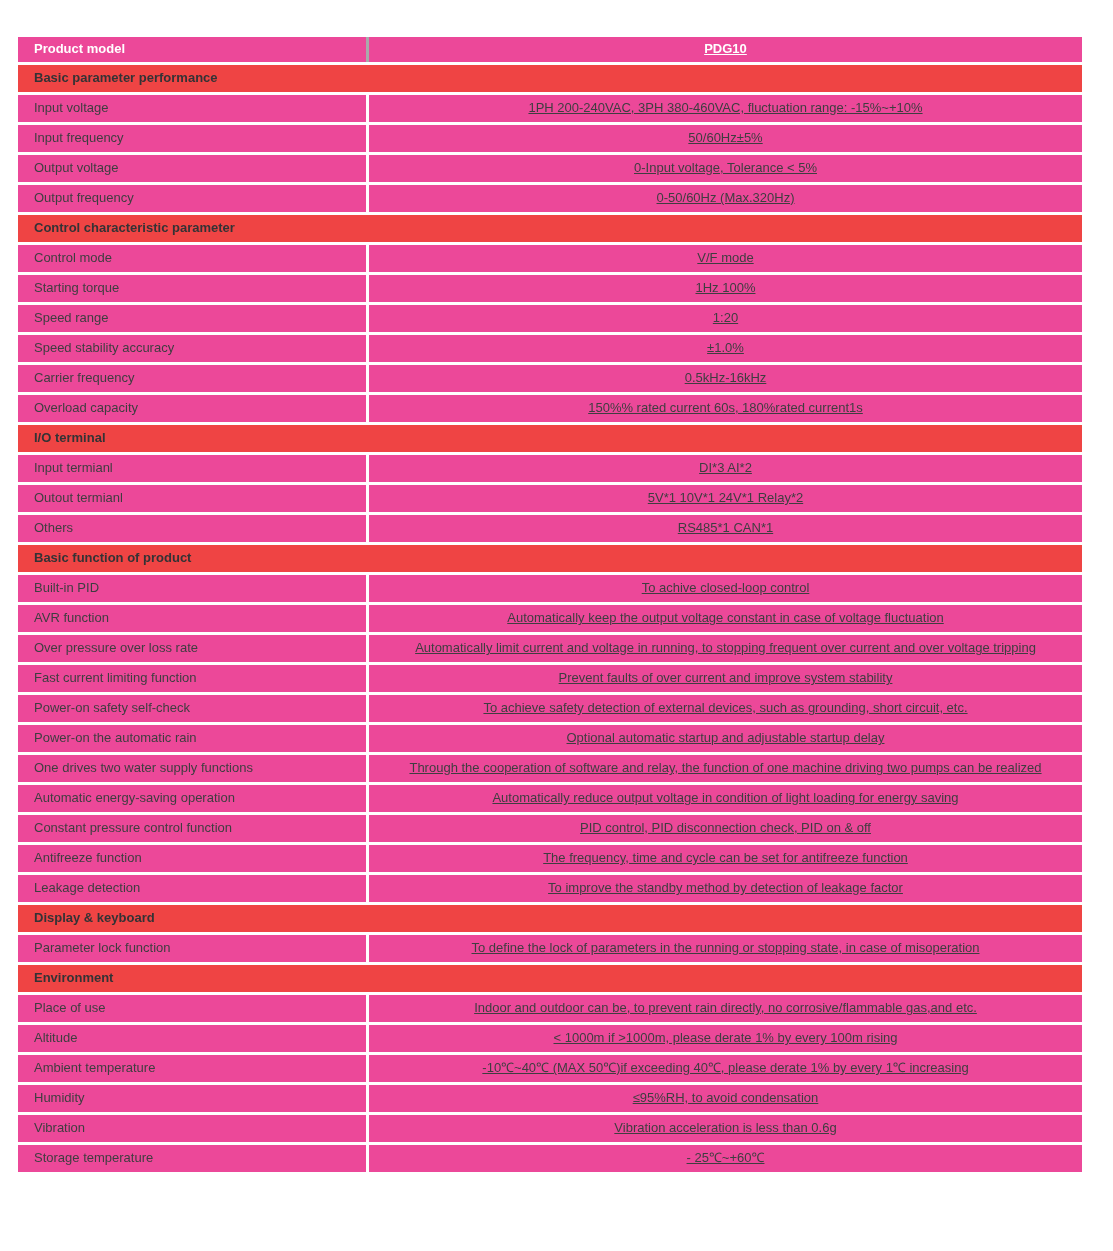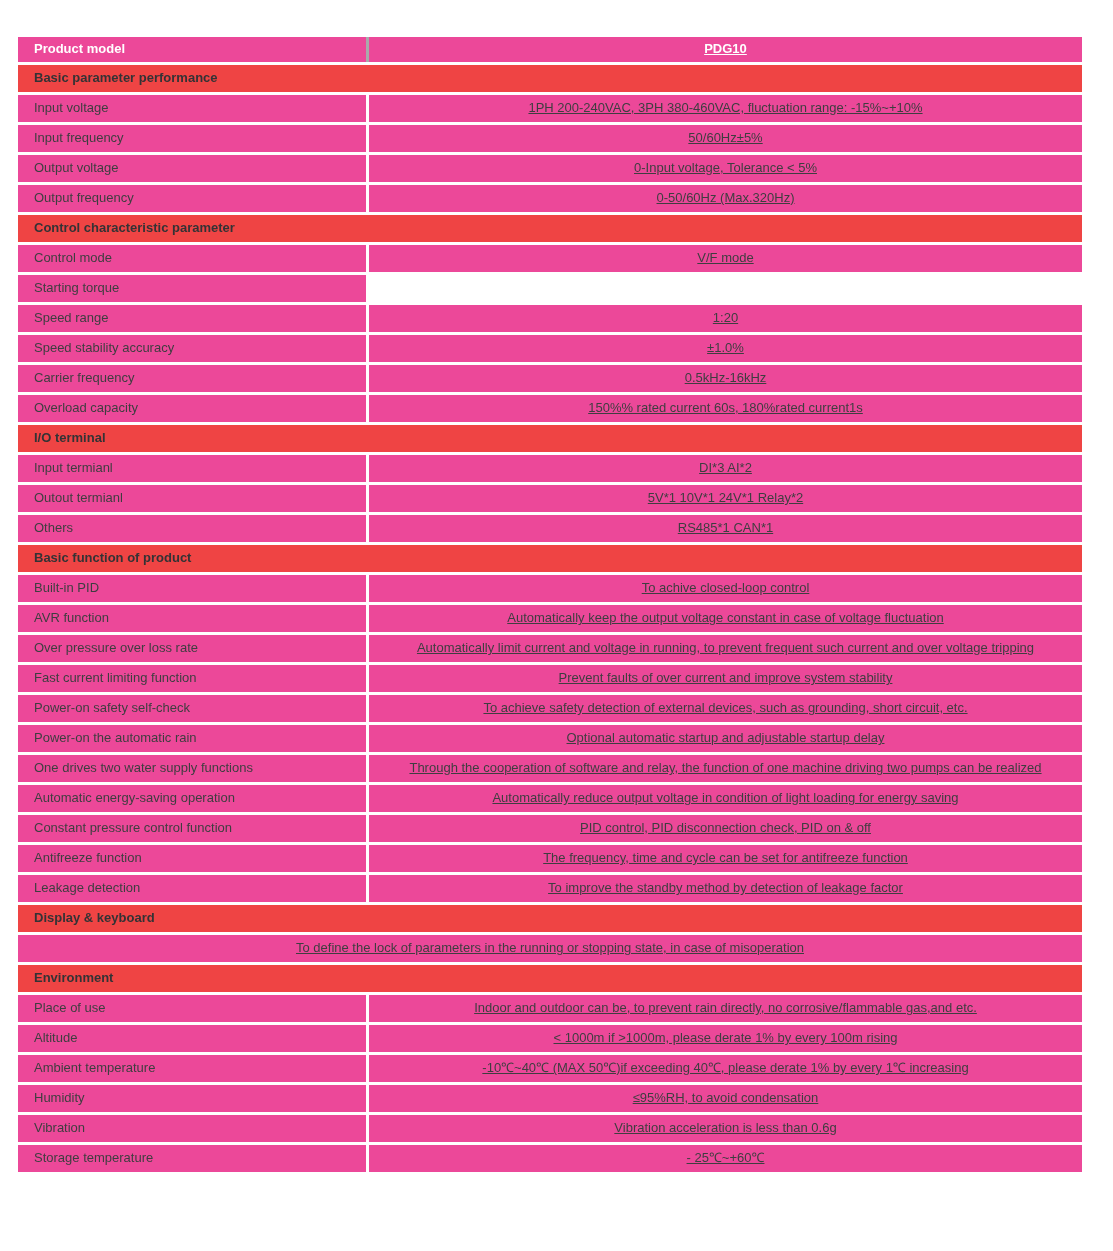--- a/index.html
+++ b/index.html
@@ -100,20 +100,21 @@
       </div>
       <div class="row section-row">
         <div class="cell section-title">Control characteristic parameter</div>
       </div>
       <div class="row data-row">
         <div class="cell label-cell">Control mode</div>
         <div class="cell value-cell">V/F mode</div>
       </div>
       <div class="row data-row">
         <div class="cell label-cell">Starting torque</div>
+        <div class="cell value-cell">1Hz 100%</div>
       </div>
       <div class="row data-row">
         <div class="cell label-cell">Speed range</div>
         <div class="cell value-cell">1:20</div>
       </div>
       <div class="row data-row">
         <div class="cell label-cell">Speed stability accuracy</div>
         <div class="cell value-cell">±1.0%</div>
       </div>
       <div class="row data-row">
@@ -145,21 +146,21 @@
       <div class="row data-row">
         <div class="cell label-cell">Built-in PID</div>
         <div class="cell value-cell">To achive closed-loop control</div>
       </div>
       <div class="row data-row">
         <div class="cell label-cell">AVR function</div>
         <div class="cell value-cell">Automatically keep the output voltage constant in case of voltage fluctuation</div>
       </div>
       <div class="row data-row">
         <div class="cell label-cell">Over pressure over loss rate</div>
-        <div class="cell value-cell">Automatically limit current and voltage in running, to prevent frequent such current and over voltage tripping</div>
+        <div class="cell value-cell">Automatically limit current and voltage in running, to stopping frequent over current and over voltage tripping</div>
       </div>
       <div class="row data-row">
         <div class="cell label-cell">Fast current limiting function</div>
         <div class="cell value-cell">Prevent faults of over current and improve system stability</div>
       </div>
       <div class="row data-row">
         <div class="cell label-cell">Power-on safety self-check</div>
         <div class="cell value-cell">To achieve safety detection of external devices, such as grounding, short circuit, etc.</div>
       </div>
       <div class="row data-row">
@@ -183,20 +184,21 @@
         <div class="cell value-cell">The frequency, time and cycle can be set for antifreeze function</div>
       </div>
       <div class="row data-row">
         <div class="cell label-cell">Leakage detection</div>
         <div class="cell value-cell">To improve the standby method by detection of leakage factor</div>
       </div>
       <div class="row section-row">
         <div class="cell section-title">Display &amp; keyboard</div>
       </div>
       <div class="row data-row">
+        <div class="cell label-cell">Parameter lock function</div>
         <div class="cell value-cell">To define the lock of parameters in the running or stopping state, in case of misoperation</div>
       </div>
       <div class="row section-row">
         <div class="cell section-title">Environment</div>
       </div>
       <div class="row data-row">
         <div class="cell label-cell">Place of use</div>
         <div class="cell value-cell">Indoor and outdoor can be, to prevent rain directly, no corrosive/flammable gas,and etc.</div>
       </div>
       <div class="row data-row">

